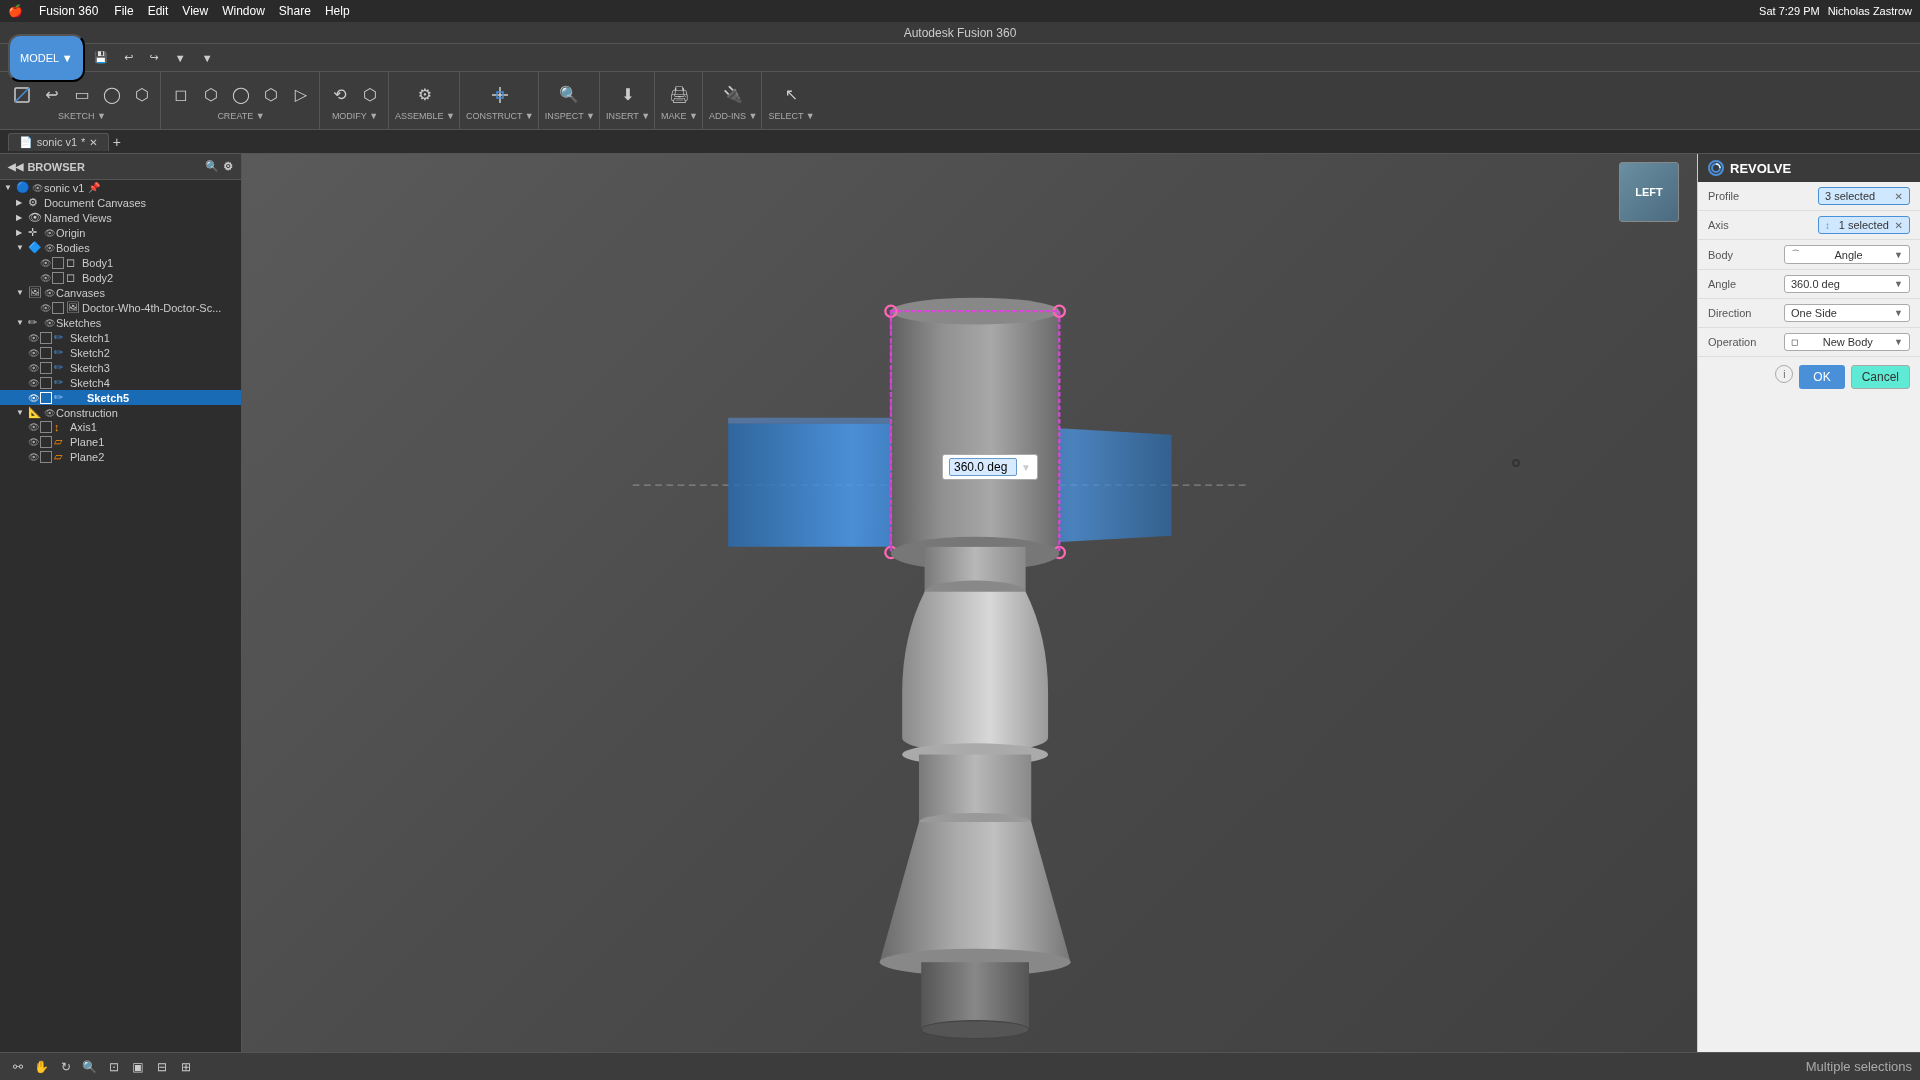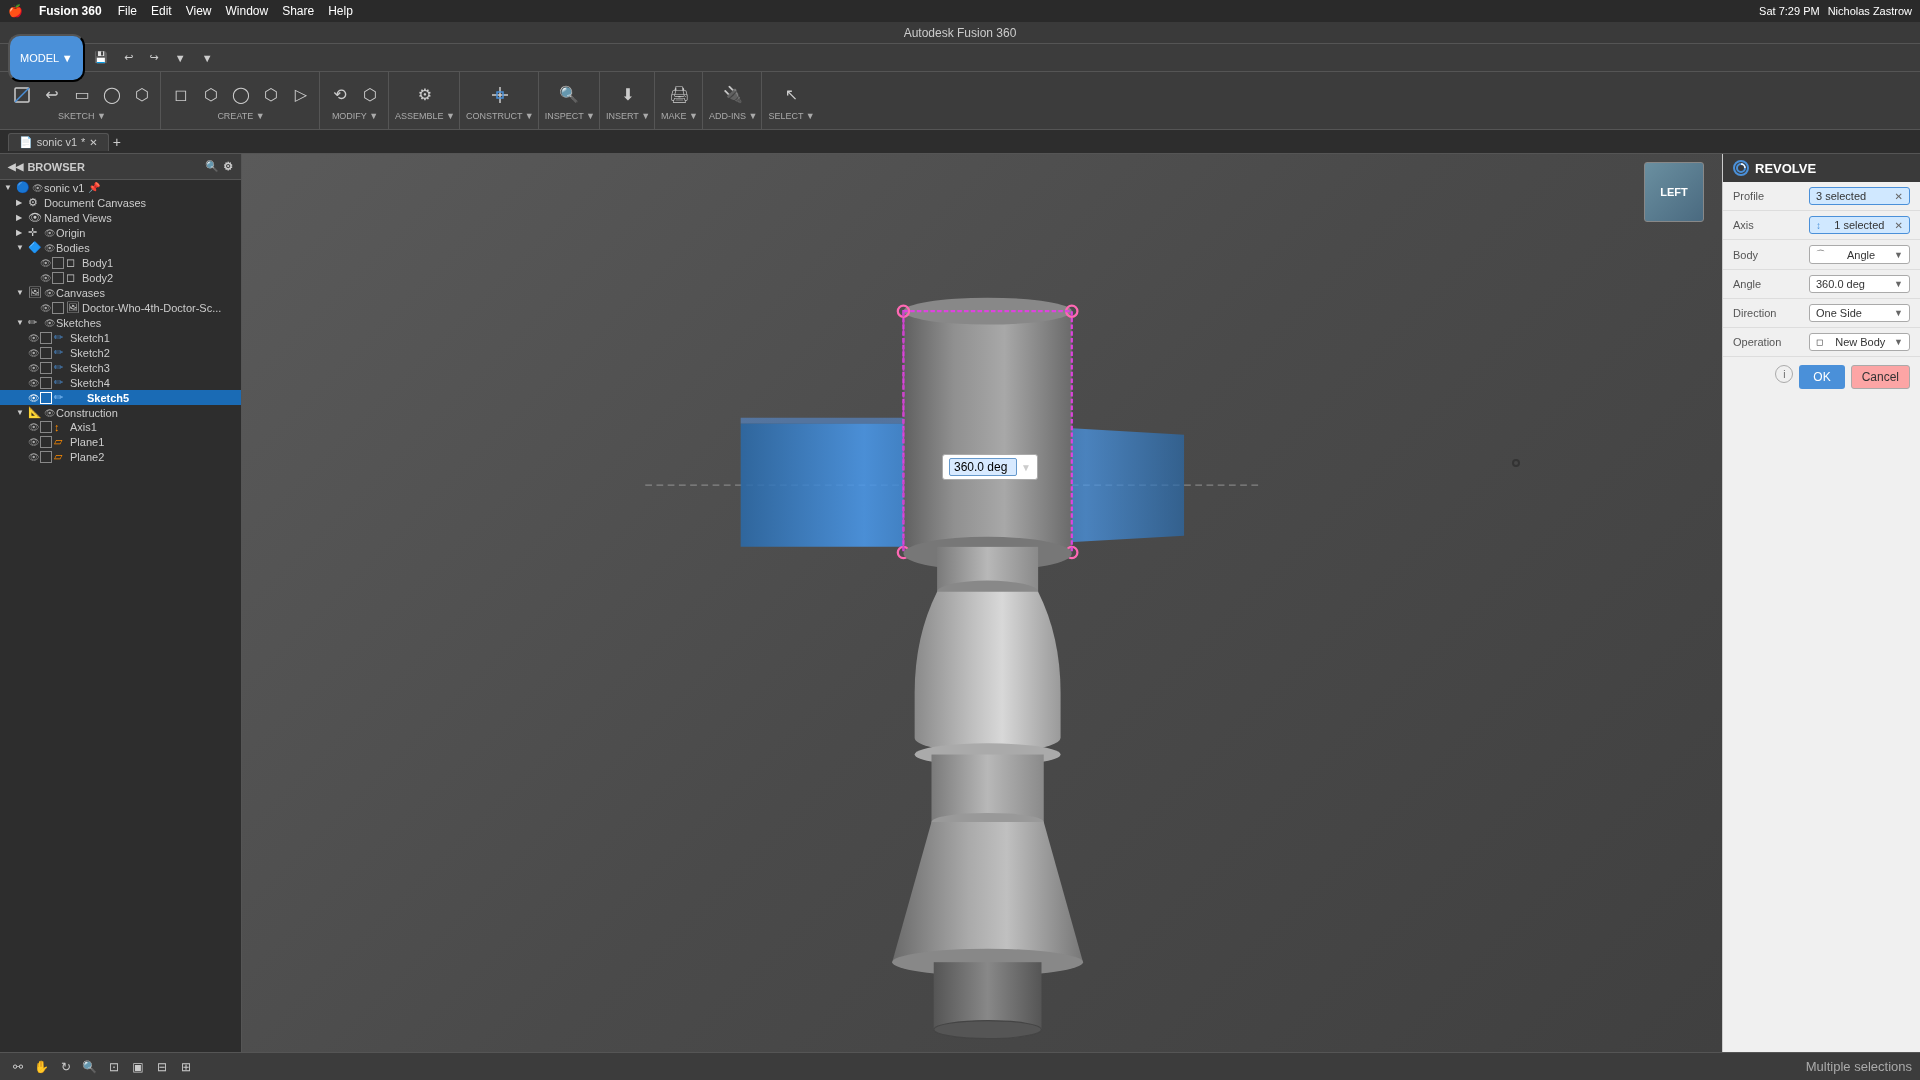--- a/index.html
+++ b/index.html
@@ -252,21 +252,21 @@
       border: none;
       outline: none;
       font-size: 12px;
       width: 60px;
       background: #e8f0fe;
       padding: 1px 3px;
     }
 
     
     #revolve-panel {
-      width: 198px;
+      width: 223px;
       background: #f0f0f0;
       border-left: 1px solid #ccc;
       flex-shrink: 0;
       font-size: 12px;
       color: #333;
     }
     #revolve-header {
       background: #3a3a3a;
       color: #fff;
       padding: 6px 10px;
@@ -306,20 +306,21 @@
       padding: 2px 6px;
       font-size: 11px;
       display: flex;
       align-items: center;
       justify-content: space-between;
       cursor: pointer;
     }
     .revolve-value.selected-blue {
       background: #d0e8ff;
       border-color: #4a90d9;
+      margin-left: 34px;
     }
     .revolve-value .sel-x {
       font-size: 10px;
       color: #666;
       cursor: pointer;
     }
     .revolve-value .sel-text {
       color: #333;
       font-size: 11px;
     }
@@ -336,21 +337,21 @@
     .btn-ok {
       background: #4a90d9;
       color: #fff;
       border: none;
       border-radius: 3px;
       padding: 4px 14px;
       cursor: pointer;
       font-size: 12px;
     }
     .btn-cancel {
-      background: #fca5a5;
+      background: #5eead4;
       color: #333;
       border: 1px solid #aaa;
       border-radius: 3px;
       padding: 4px 10px;
       cursor: pointer;
       font-size: 12px;
     }
     .info-btn {
       width: 18px;
       height: 18px;
@@ -400,21 +401,21 @@
       border: 2px solid #333;
       border-radius: 50%;
       pointer-events: none;
     }
   </style>
 </head>
 <body>
 
 <div id="menu-bar">
   <span>🍎</span>
-  <span style="font-weight:700;">Fusion 360</span>
+  <span style="font-weight:400;">Fusion 360</span>
   <div class="menu-items">
     <span>File</span>
     <span>Edit</span>
     <span>View</span>
     <span>Window</span>
     <span>Share</span>
     <span>Help</span>
   </div>
   <div class="right-items">
     <span>Sat 7:29 PM</span>

